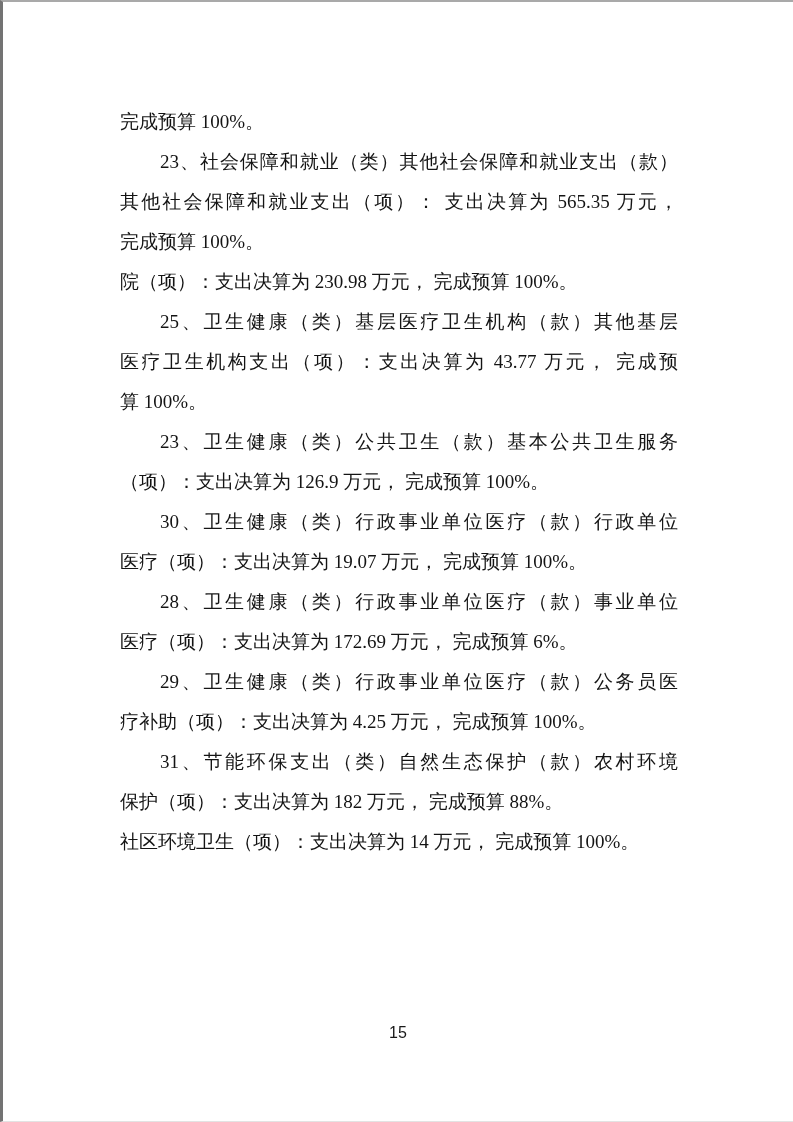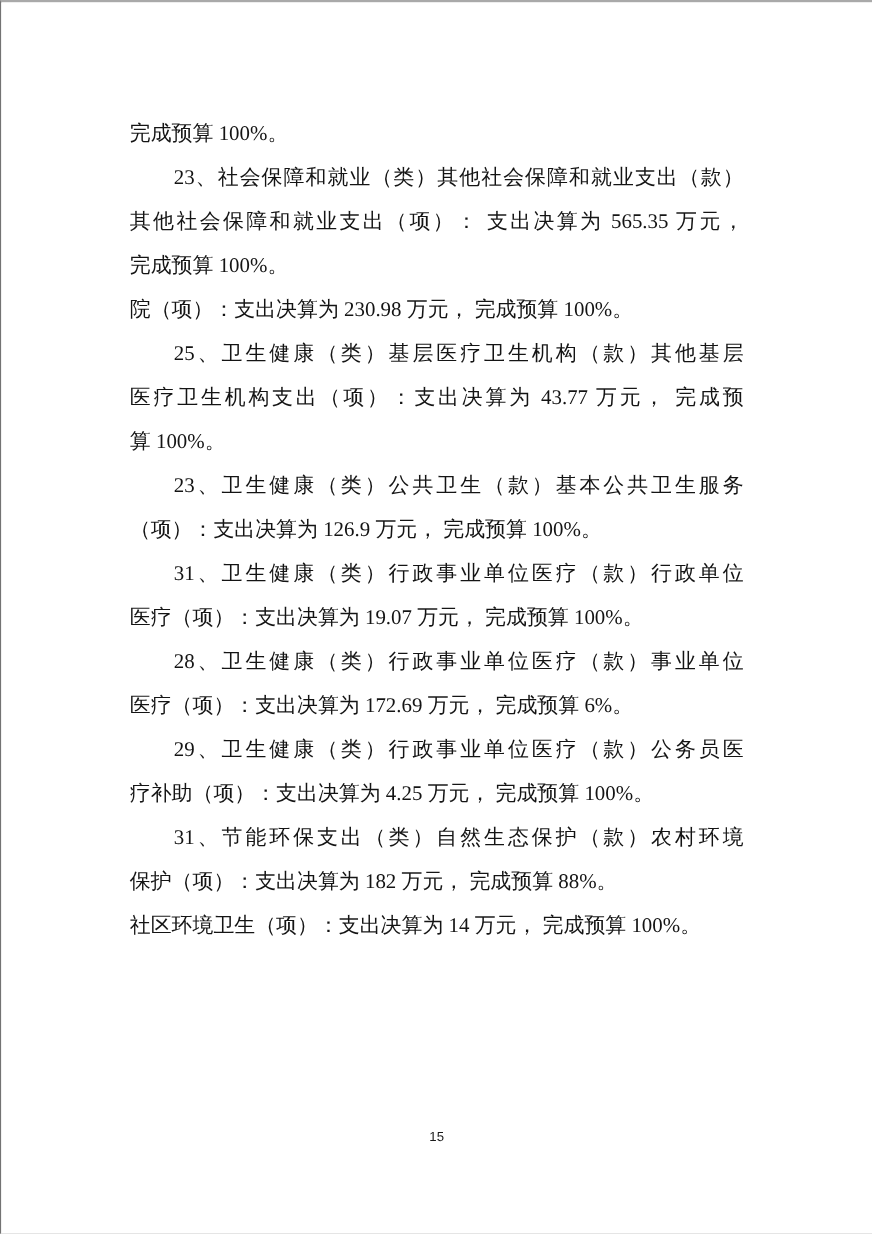--- a/index.html
+++ b/index.html
@@ -7,21 +7,21 @@
     padding: 0;
     background: #ffffff;
   }
   .page {
     position: relative;
     width: 793px;
     height: 1122px;
     box-sizing: border-box;
     background: #ffffff;
     border-top: 2px solid #a9a9a9;
-    border-left: 1px solid #737373;
+    border-left: 3px solid #737373;
     border-bottom: 1px solid #e3e3e3;
     font-family: "Liberation Serif", "DejaVu Serif", serif;
     color: #141414;
     overflow: hidden;
   }
   .body-text {
     position: absolute;
     left: 117px;
     top: 100px;
     width: 558px;
@@ -44,21 +44,21 @@
   .line.indent {
     padding-left: 40px;
   }
   .page-num {
     position: absolute;
     top: 1020px;
     left: 0;
     width: 100%;
     text-align: center;
     font-family: "Liberation Sans", "DejaVu Sans", sans-serif;
-    font-size: 12px;
+    font-size: 16px;
     line-height: 22px;
     color: #1a1a1a;
   }
 </style>
 </head>
 <body>
 
 <div class="page">
   <div class="body-text">
 
@@ -81,21 +81,21 @@
       <div class="line">医疗卫生机构支出（项）：支出决算为 43.77 万元， 完成预</div>
       <div class="line plast">算 100%。</div>
     </div>
 
     <div class="para">
       <div class="line indent">23、卫生健康（类）公共卫生（款）基本公共卫生服务</div>
       <div class="line plast">（项）：支出决算为 126.9 万元， 完成预算 100%。</div>
     </div>
 
     <div class="para">
-      <div class="line indent">31、卫生健康（类）行政事业单位医疗（款）行政单位</div>
+      <div class="line indent">30、卫生健康（类）行政事业单位医疗（款）行政单位</div>
       <div class="line plast">医疗（项）：支出决算为 19.07 万元， 完成预算 100%。</div>
     </div>
 
     <div class="para">
       <div class="line indent">28、卫生健康（类）行政事业单位医疗（款）事业单位</div>
       <div class="line plast">医疗（项）：支出决算为 172.69 万元， 完成预算 6%。</div>
     </div>
 
     <div class="para">
       <div class="line indent">29、卫生健康（类）行政事业单位医疗（款）公务员医</div>

